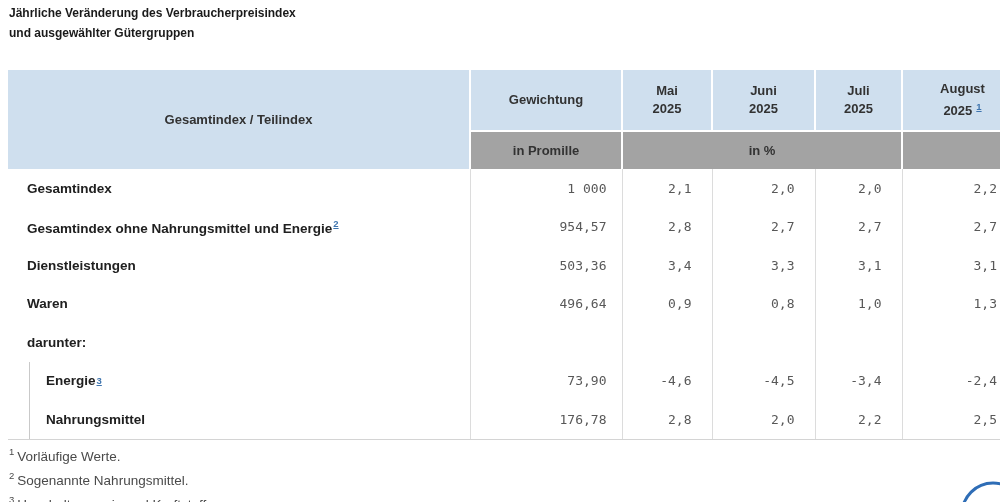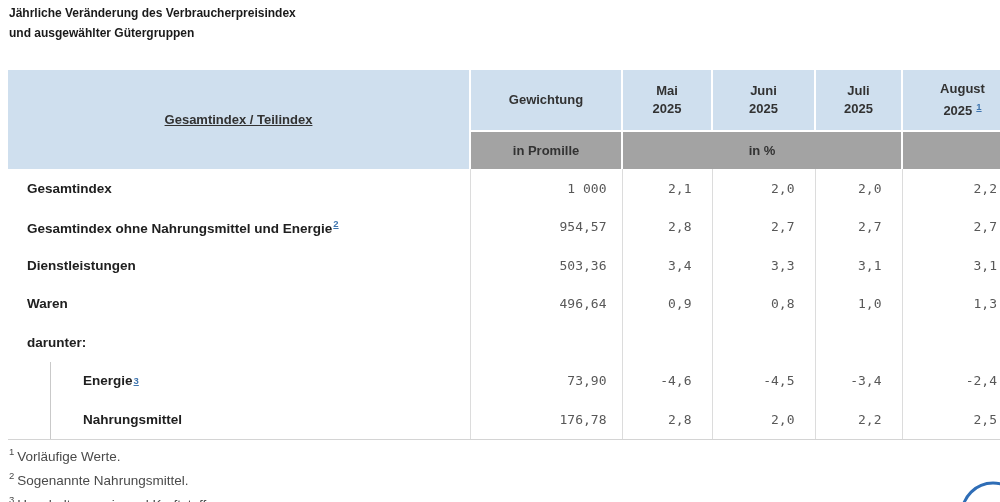--- a/index.html
+++ b/index.html
@@ -46,21 +46,20 @@
     background: #cfdfee;
     color: #323232;
     font-weight: bold;
     text-align: center;
     border-left: 2px solid #ffffff;
     line-height: 18px;
   }
   tr.h1 th.corner {
     border-left: none;
     background: #cfdfee;
-    text-decoration: underline;
   }
   tr.h2 th {
     height: 37px;
     background: #a3a3a3;
     color: #323232;
     font-weight: bold;
     text-align: center;
     border-left: 2px solid #ffffff;
     border-top: 2px solid #ffffff;
   }
@@ -77,23 +76,23 @@
     text-align: right;
     border-left: 1px solid #dcdcdc;
     padding-right: 20px;
   }
   tbody td.wcol { padding-right: 15px; }
   tbody td.acol { padding-right: 25px; }
   tbody tr.last td { border-bottom: 1px solid #d4d4d4; }
   
   td.ind { padding-left: 0 !important; }
   .ind-box {
-    margin-left: 42px;
+    margin-left: 21px;
     border-left: 1px solid #c9c9c9;
-    padding-left: 32px;
+    padding-left: 16px;
     height: 38.5px;
     display: flex;
     align-items: center;
     text-align: center;
   }
   
   sup.sup-link {
     color: #3e74ae;
     font-size: 9.5px;
     font-weight: bold;

